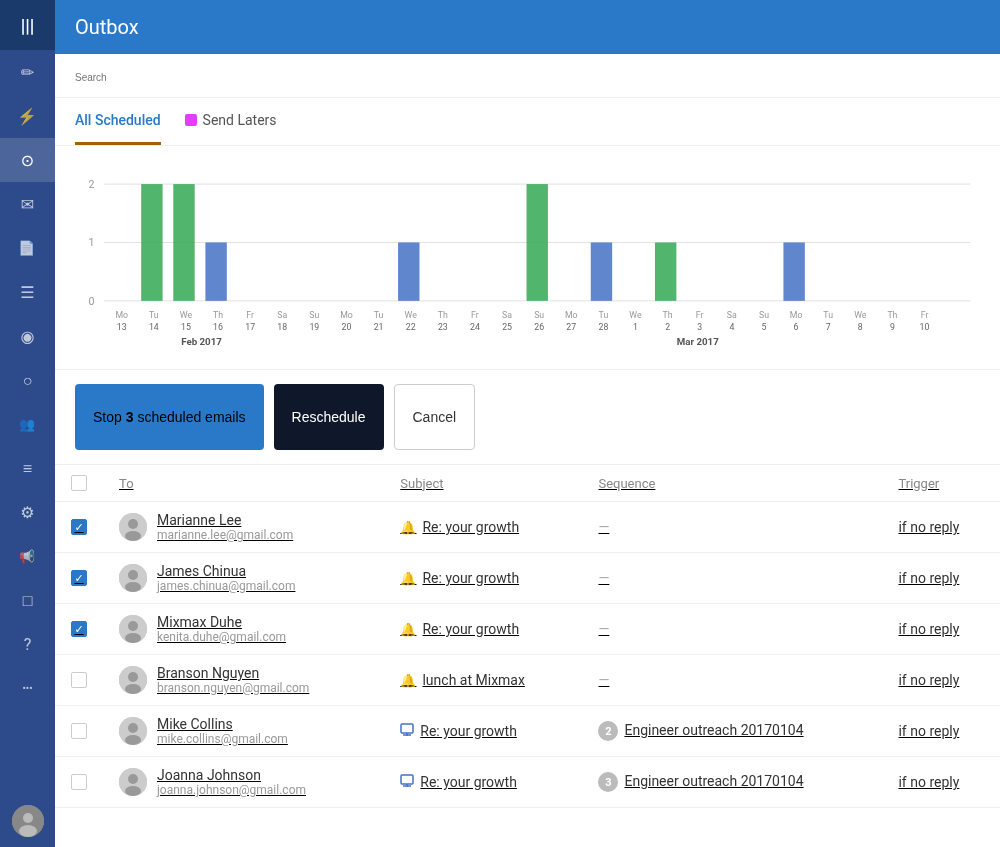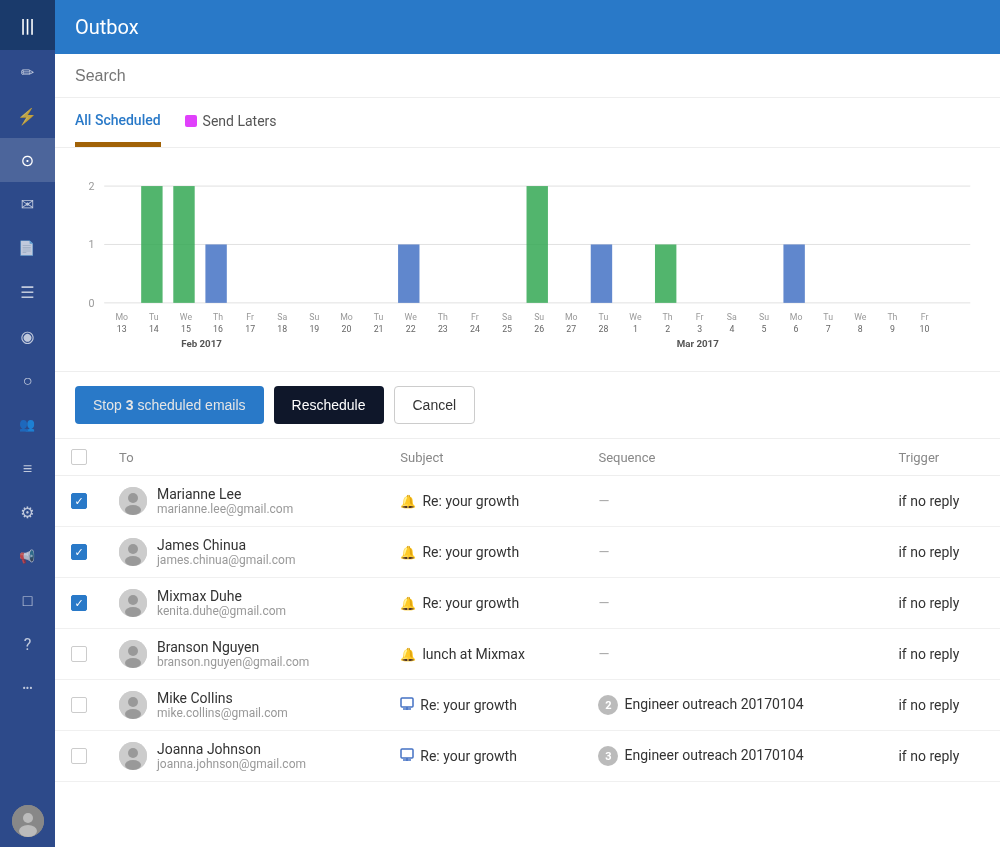--- a/index.html
+++ b/index.html
@@ -86,21 +86,21 @@
 
     
     .search-bar {
       padding: 12px 20px;
       border-bottom: 1px solid #eee;
     }
     .search-input {
       width: 100%;
       border: none;
       outline: none;
-      font-size: 16px;
+      font-size: 10px;
       color: #a21caf;
       background: transparent;
     }
 
     
     .tabs {
       display: flex;
       align-items: center;
       padding: 0 20px;
       border-bottom: 1px solid #eee;
@@ -111,21 +111,21 @@
       font-size: 14px;
       color: #555;
       cursor: pointer;
       border-bottom: 3px solid transparent;
       display: flex;
       align-items: center;
       gap: 6px;
     }
     .tab.active {
       color: #2979c8;
-      border-bottom: 5px solid #a16207;
+      border-bottom: 3px solid #a16207;
       font-weight: 500;
     }
     .tab-dot {
       width: 12px;
       height: 12px;
       border-radius: 2px;
       display: inline-block;
     }
 
     
@@ -136,21 +136,21 @@
 
     
     .action-bar {
       padding: 14px 20px;
       display: flex;
       gap: 10px;
       border-bottom: 1px solid #eee;
     }
     .btn-stop {
       background: #2979c8;
-      color: #e5e5e5;
+      color: #000000;
       border: none;
       padding: 10px 18px;
       border-radius: 4px;
       cursor: pointer;
       font-size: 14px;
       font-weight: 500;
     }
     .btn-stop strong { font-weight: 700; }
     .btn-reschedule {
       background: #0f172a;
@@ -158,34 +158,35 @@
       border: none;
       padding: 10px 18px;
       border-radius: 4px;
       cursor: pointer;
       font-size: 14px;
     }
     .btn-cancel {
       background: white;
       color: #333;
       border: 1px solid #ccc;
-      padding: 10px 18px;
+      padding: 24px 18px;
       border-radius: 4px;
       cursor: pointer;
       font-size: 14px;
     }
 
     
     .table-container {
       flex: 1;
       overflow-y: auto;
     }
     table {
       width: 100%;
       border-collapse: collapse;
+      text-decoration: underline;
     }
     thead tr {
       border-bottom: 1px solid #eee;
     }
     th {
       padding: 10px 16px;
       text-align: left;
       font-size: 13px;
       color: #888;
       font-weight: 400;

